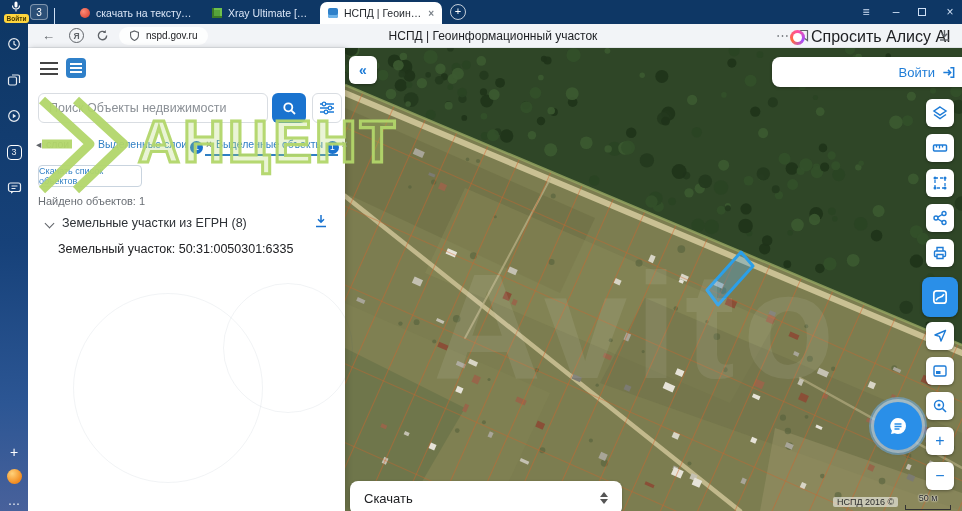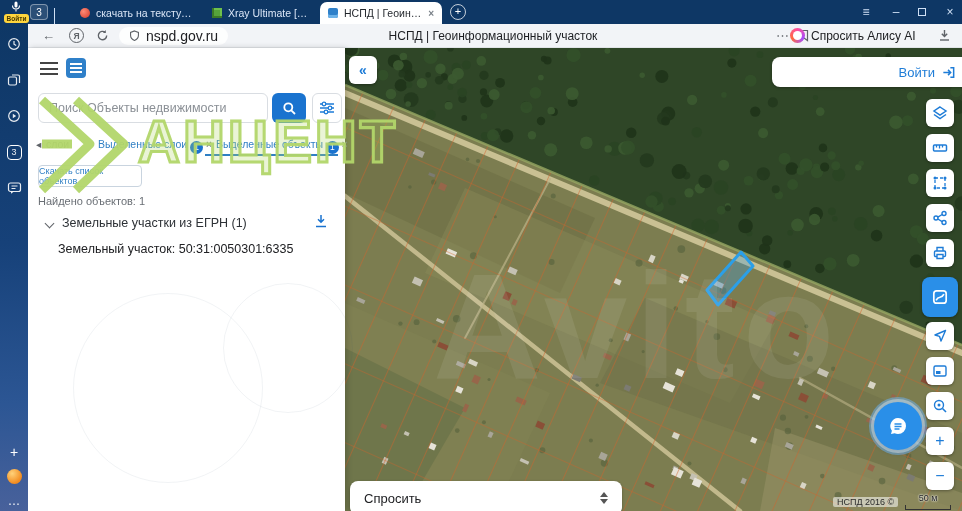--- a/index.html
+++ b/index.html
@@ -13,21 +13,21 @@
   .sb-ic{position:absolute;left:0;width:28px;height:24px;display:flex;align-items:center;justify-content:center;color:rgba(255,255,255,.9);}
   .tab{position:absolute;top:3px;height:19px;display:flex;align-items:center;gap:6px;padding:0 8px;color:#dbe6f7;font-size:10.5px;white-space:nowrap;overflow:hidden;}
   .tab.active{background:#fff;border-radius:7px 7px 0 0;color:#1f2329;top:2px;height:22px;}
   .fav{width:10px;height:10px;flex:0 0 auto;}
   .tablabel{overflow:hidden;text-overflow:ellipsis;max-width:108px;}
   .winbtn{position:absolute;top:0;width:24px;height:24px;display:flex;align-items:center;justify-content:center;color:#cfe0f5;font-size:12px;}
   .counter{position:absolute;left:30px;top:4px;width:18px;height:16px;border:1px solid rgba(255,255,255,.4);background:rgba(255,255,255,.12);border-radius:4px;color:#fff;font-size:10px;display:flex;align-items:center;justify-content:center;}
   .chev-dn{width:7px;height:7px;border-right:1.6px solid #cfe0f5;border-bottom:1.6px solid #cfe0f5;transform:rotate(45deg);}
   .addr-ic{color:#5f6368;font-size:13px;display:flex;align-items:center;justify-content:center;}
   .urlpill{display:flex;align-items:center;gap:6px;background:rgba(255,255,255,.85);border-radius:10px;height:18px;padding:0 10px;margin-left:10px;}
-  .urltext{font-size:14px;color:#202124;}
+  .urltext{font-size:10px;color:#202124;}
   .pagetitle{position:absolute;left:330px;top:0;width:270px;height:24px;line-height:24px;text-align:center;font-size:12px;color:#1d1f23;white-space:nowrap;}
   .alice-ring{width:15px;height:15px;border-radius:50%;background:conic-gradient(#ff4f9e,#a64dff,#ff6a3d,#ff4f9e);display:flex;align-items:center;justify-content:center;}
   .alice-ring span{width:9px;height:9px;border-radius:50%;background:#fff;display:block;}
   .micbadge{position:absolute;left:1px;top:13px;width:25px;height:9px;background:#ffd53d;border-radius:3px;color:#4a3b00;font-size:6.5px;font-weight:bold;display:flex;align-items:center;justify-content:center;}
   
   .panel{left:28px;top:48px;width:317px;height:463px;background:#fff;z-index:20;box-shadow:2px 0 6px rgba(0,0,0,.18);}
   .p-title{position:absolute;left:66px;top:15px;font-size:13.5px;color:#3c4043;}
   .hamb{position:absolute;left:12px;top:14px;width:18px;height:13px;border-top:2px solid #444;border-bottom:2px solid #444;}
   .hamb::after{content:"";position:absolute;left:0;top:3.5px;width:18px;height:2px;background:#444;}
   .p-logo{position:absolute;left:38px;top:10px;width:20px;height:20px;background:#2f80c9;border-radius:4px;}
@@ -126,21 +126,21 @@
     <span class="addr-ic" style="position:absolute;left:770px;">
       <svg class="ic" width="12" height="13" viewBox="0 0 12 13">
           <path d="M2.5 1.5h7v10L6 9 2.5 11.5z" stroke="#5f6368" stroke-width="1.2" fill="none"></path>
         </svg>
     </span>
     <span class="abs" style="left:762px;top:4px;">
       <span style="display:flex;align-items:center;gap:6px;">
         <span class="alice-ring">
             <span></span>
           </span>
-        <span style="font-size:12px;color:#202124;white-space:nowrap;">Спросить Алису AI</span>
+        <span style="font-size:16px;color:#202124;white-space:nowrap;">Спросить Алису AI</span>
       </span>
     </span>
 
     <span class="addr-ic" style="position:absolute;left:910px;">
       <svg class="ic" width="13" height="13" viewBox="0 0 13 13">
           <path d="M6.5 1v6M3.8 4.8 6.5 7.5l2.7-2.7" stroke="#5f6368" stroke-width="1.4" fill="none"></path>
           <path d="M2 11h9" stroke="#5f6368" stroke-width="1.4"></path>
         </svg>
     </span>
   </div>
@@ -581,21 +581,21 @@
   <div class="mapbtn" style="left:926px;top:462px;font-size:16px;">−</div>
 
   <div class="chatbtn">
     <svg class="ic" width="22" height="22" viewBox="0 0 22 22">
         <path d="M11 3a8 8 0 0 1 0 16c-1.2 0-2.4-.3-3.4-.8L4 19l.9-3.3A8 8 0 0 1 11 3z" fill="#fff"></path>
         <path d="M7.5 9h7M7.5 11.5h7M7.5 14h5" stroke="#2a8fe8" stroke-width="1.5"></path>
       </svg>
   </div>
 
   <div class="legend">
-    <span>Спросить</span>
+    <span>Скачать</span>
     <span class="updn">
         <i class="up"></i>
         <i class="dn"></i>
       </span>
   </div>
   <div class="attr">НСПД 2016 ©</div>
   <div class="scale">50 м</div>
   <div class="scalebar"></div>
 
   <div class="abs panel">
@@ -631,21 +631,21 @@
       <span>Выделенные объекты</span>
       <span class="cntbadge">1</span>
       <span class="xclose">×</span>
     </span>
     <div class="tabline"></div>
 
     <div class="dlbtn">Скачать список объектов</div>
     <div class="found">Найдено объектов: 1</div>
 
     <span class="chev-sm"></span>
-    <div class="grp-t">Земельные участки из ЕГРН (1)</div>
+    <div class="grp-t">Земельные участки из ЕГРН (8)</div>
     <span class="abs" style="left:286px;top:166px;">
       <svg class="ic" width="14" height="15" viewBox="0 0 14 15">
           <path d="M7 1v7M4 5.3 7 8.3l3-3" stroke="#1a73cf" stroke-width="1.5" fill="none"></path>
           <path d="M2 12.5h10" stroke="#1a73cf" stroke-width="1.5"></path>
         </svg>
     </span>
     <div class="item">Земельный участок: 50:31:0050301:6335</div>
 
     <div class="faintc" style="left:45px;top:245px;width:190px;height:190px;"></div>
     <div class="faintc" style="left:195px;top:235px;width:130px;height:130px;"></div>

